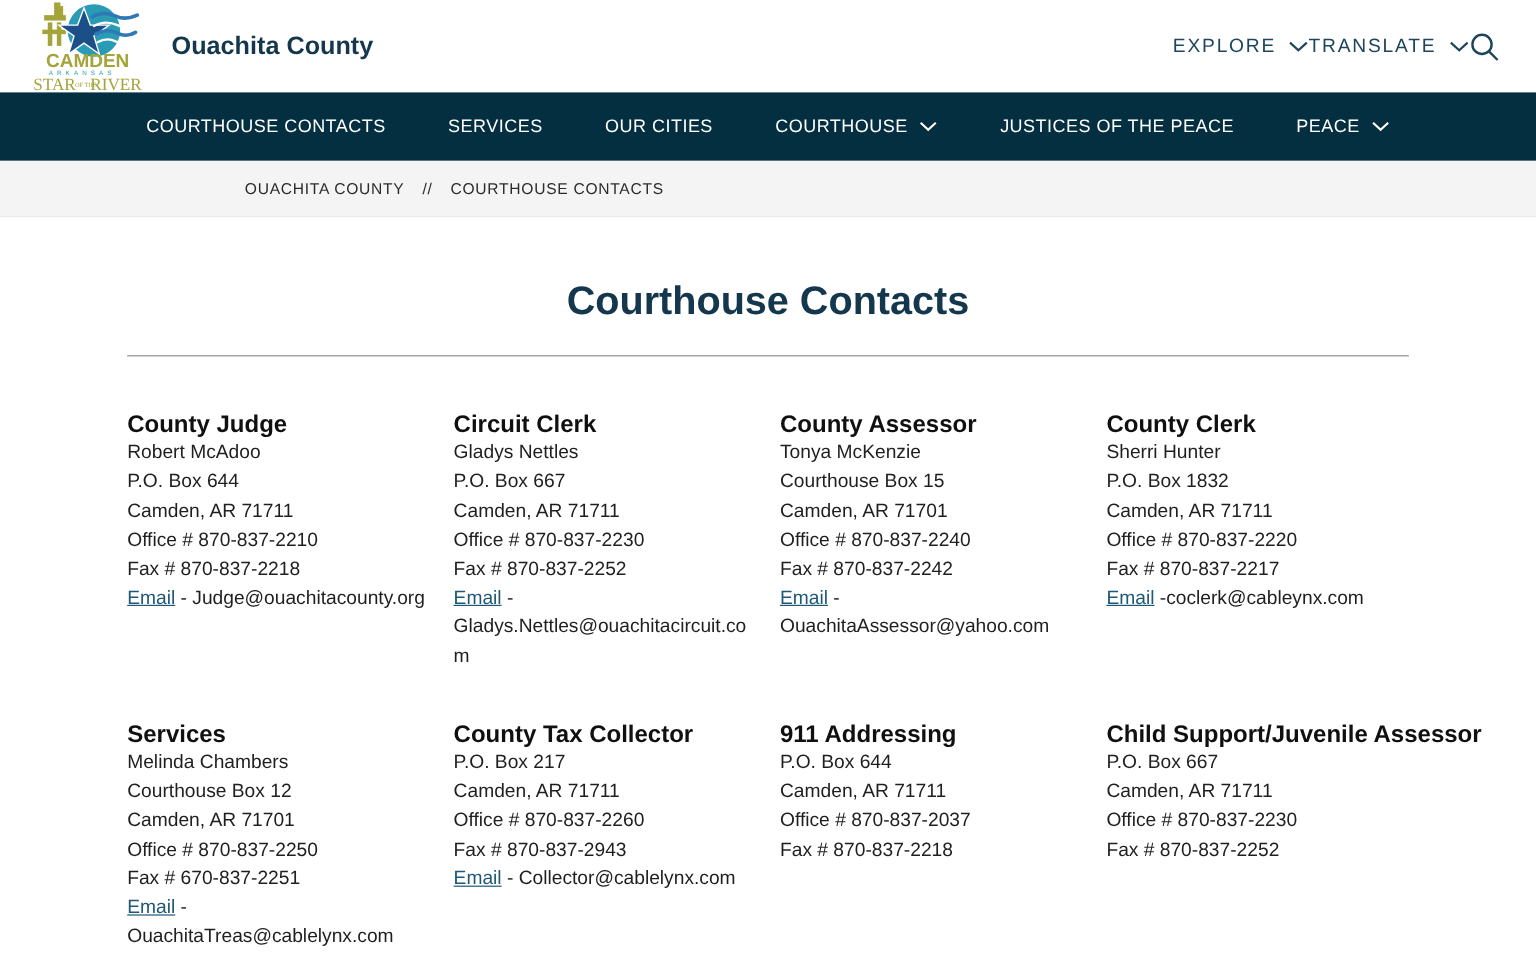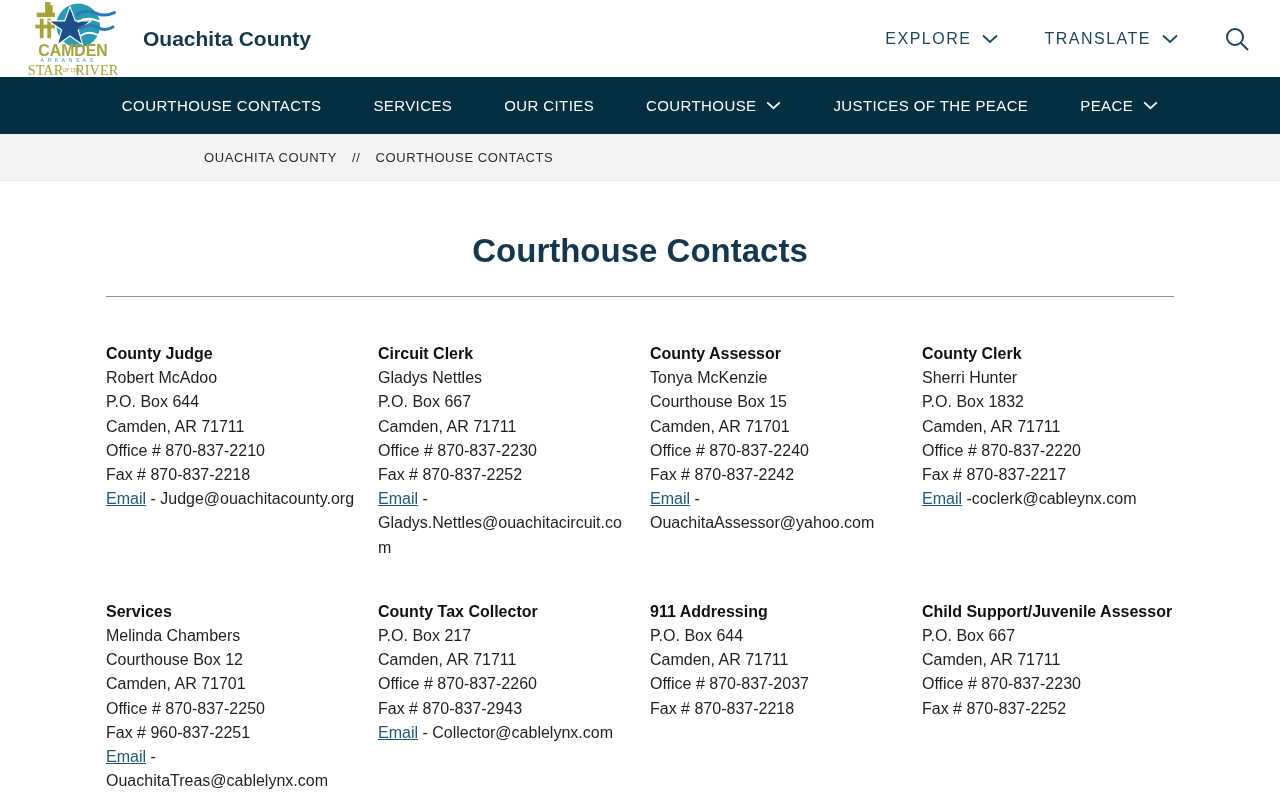--- a/index.html
+++ b/index.html
@@ -24,21 +24,20 @@
     font-size: 21px;
     font-weight: bold;
     color: #14374e;
     margin-left: 18px;
     cursor: pointer;
   }
   .header-right {
     margin-left: auto;
     display: flex;
     align-items: center;
-    gap: 46px;
   }
   .header-menu-btn {
     display: flex;
     align-items: center;
     gap: 11px;
     font-family: inherit;
     font-size: 16px;
     letter-spacing: 1.5px;
     color: #1d455c;
     background: none;
@@ -111,21 +110,21 @@
     column-gap: 20px;
     row-gap: 40px;
     margin-top: 45px;
     font-size: 16px;
     line-height: 24.2px;
     color: #1f1f1f;
   }
   .contact-card { overflow-wrap: break-word; }
   .contact-title {
     margin: 0;
-    font-size: 16px;
+    font-size: 20px;
     font-weight: bold;
     color: #101010;
     white-space: nowrap;
   }
   .contact-card p { margin: 0; }
   .email-link {
     color: #1f5876;
     text-decoration: underline;
     cursor: pointer;
   }
@@ -283,21 +282,21 @@
     <p class="email-line"><a class="email-link" href="#">Email</a><span> -coclerk@cableynx.com</span></p>
   </section>
 
   <section class="contact-card">
     <h3 class="contact-title">Services</h3>
     <div>
           <p>Melinda Chambers</p>
           <p>Courthouse Box 12</p>
           <p>Camden, AR 71701</p>
           <p>Office # 870-837-2250</p>
-          <p>Fax # 960-837-2251</p>
+          <p>Fax # 670-837-2251</p>
         </div>
     <p class="email-line"><a class="email-link" href="#">Email</a><span> - OuachitaTreas@cablelynx.com</span></p>
   </section>
 
   <section class="contact-card">
     <h3 class="contact-title">County Tax Collector</h3>
     <div>
           <p>P.O. Box 217</p>
           <p>Camden, AR 71711</p>
           <p>Office # 870-837-2260</p>

